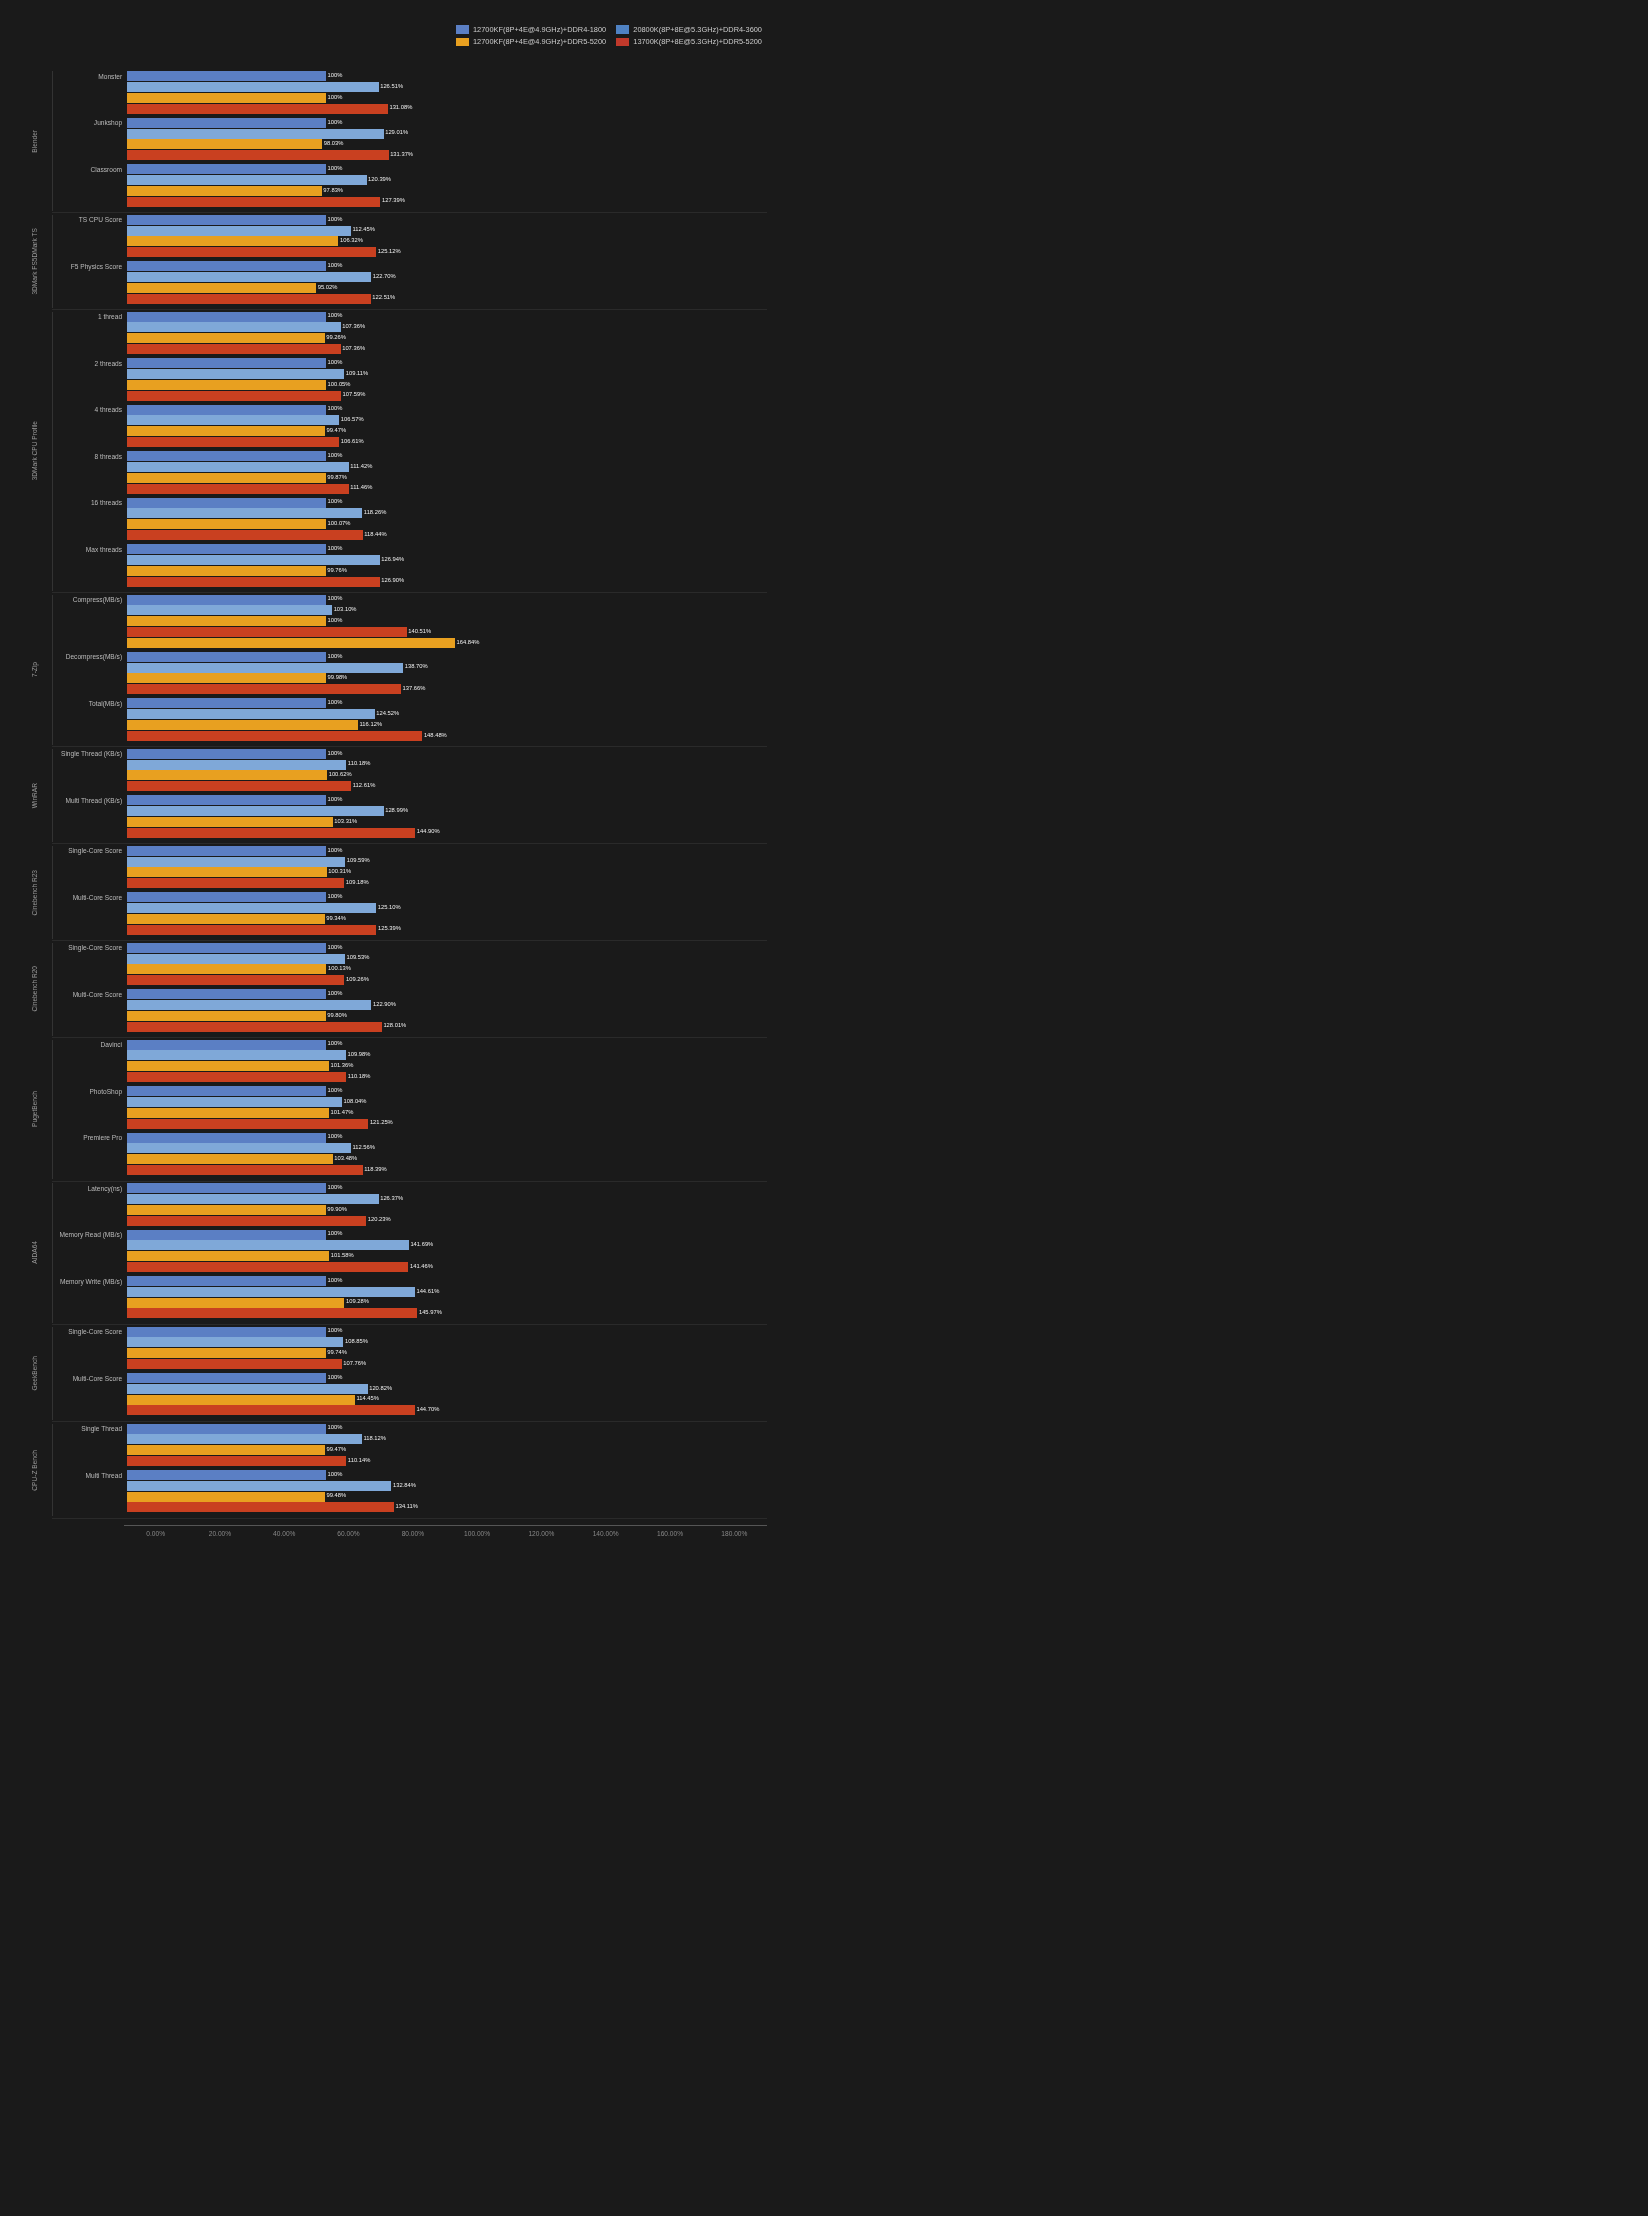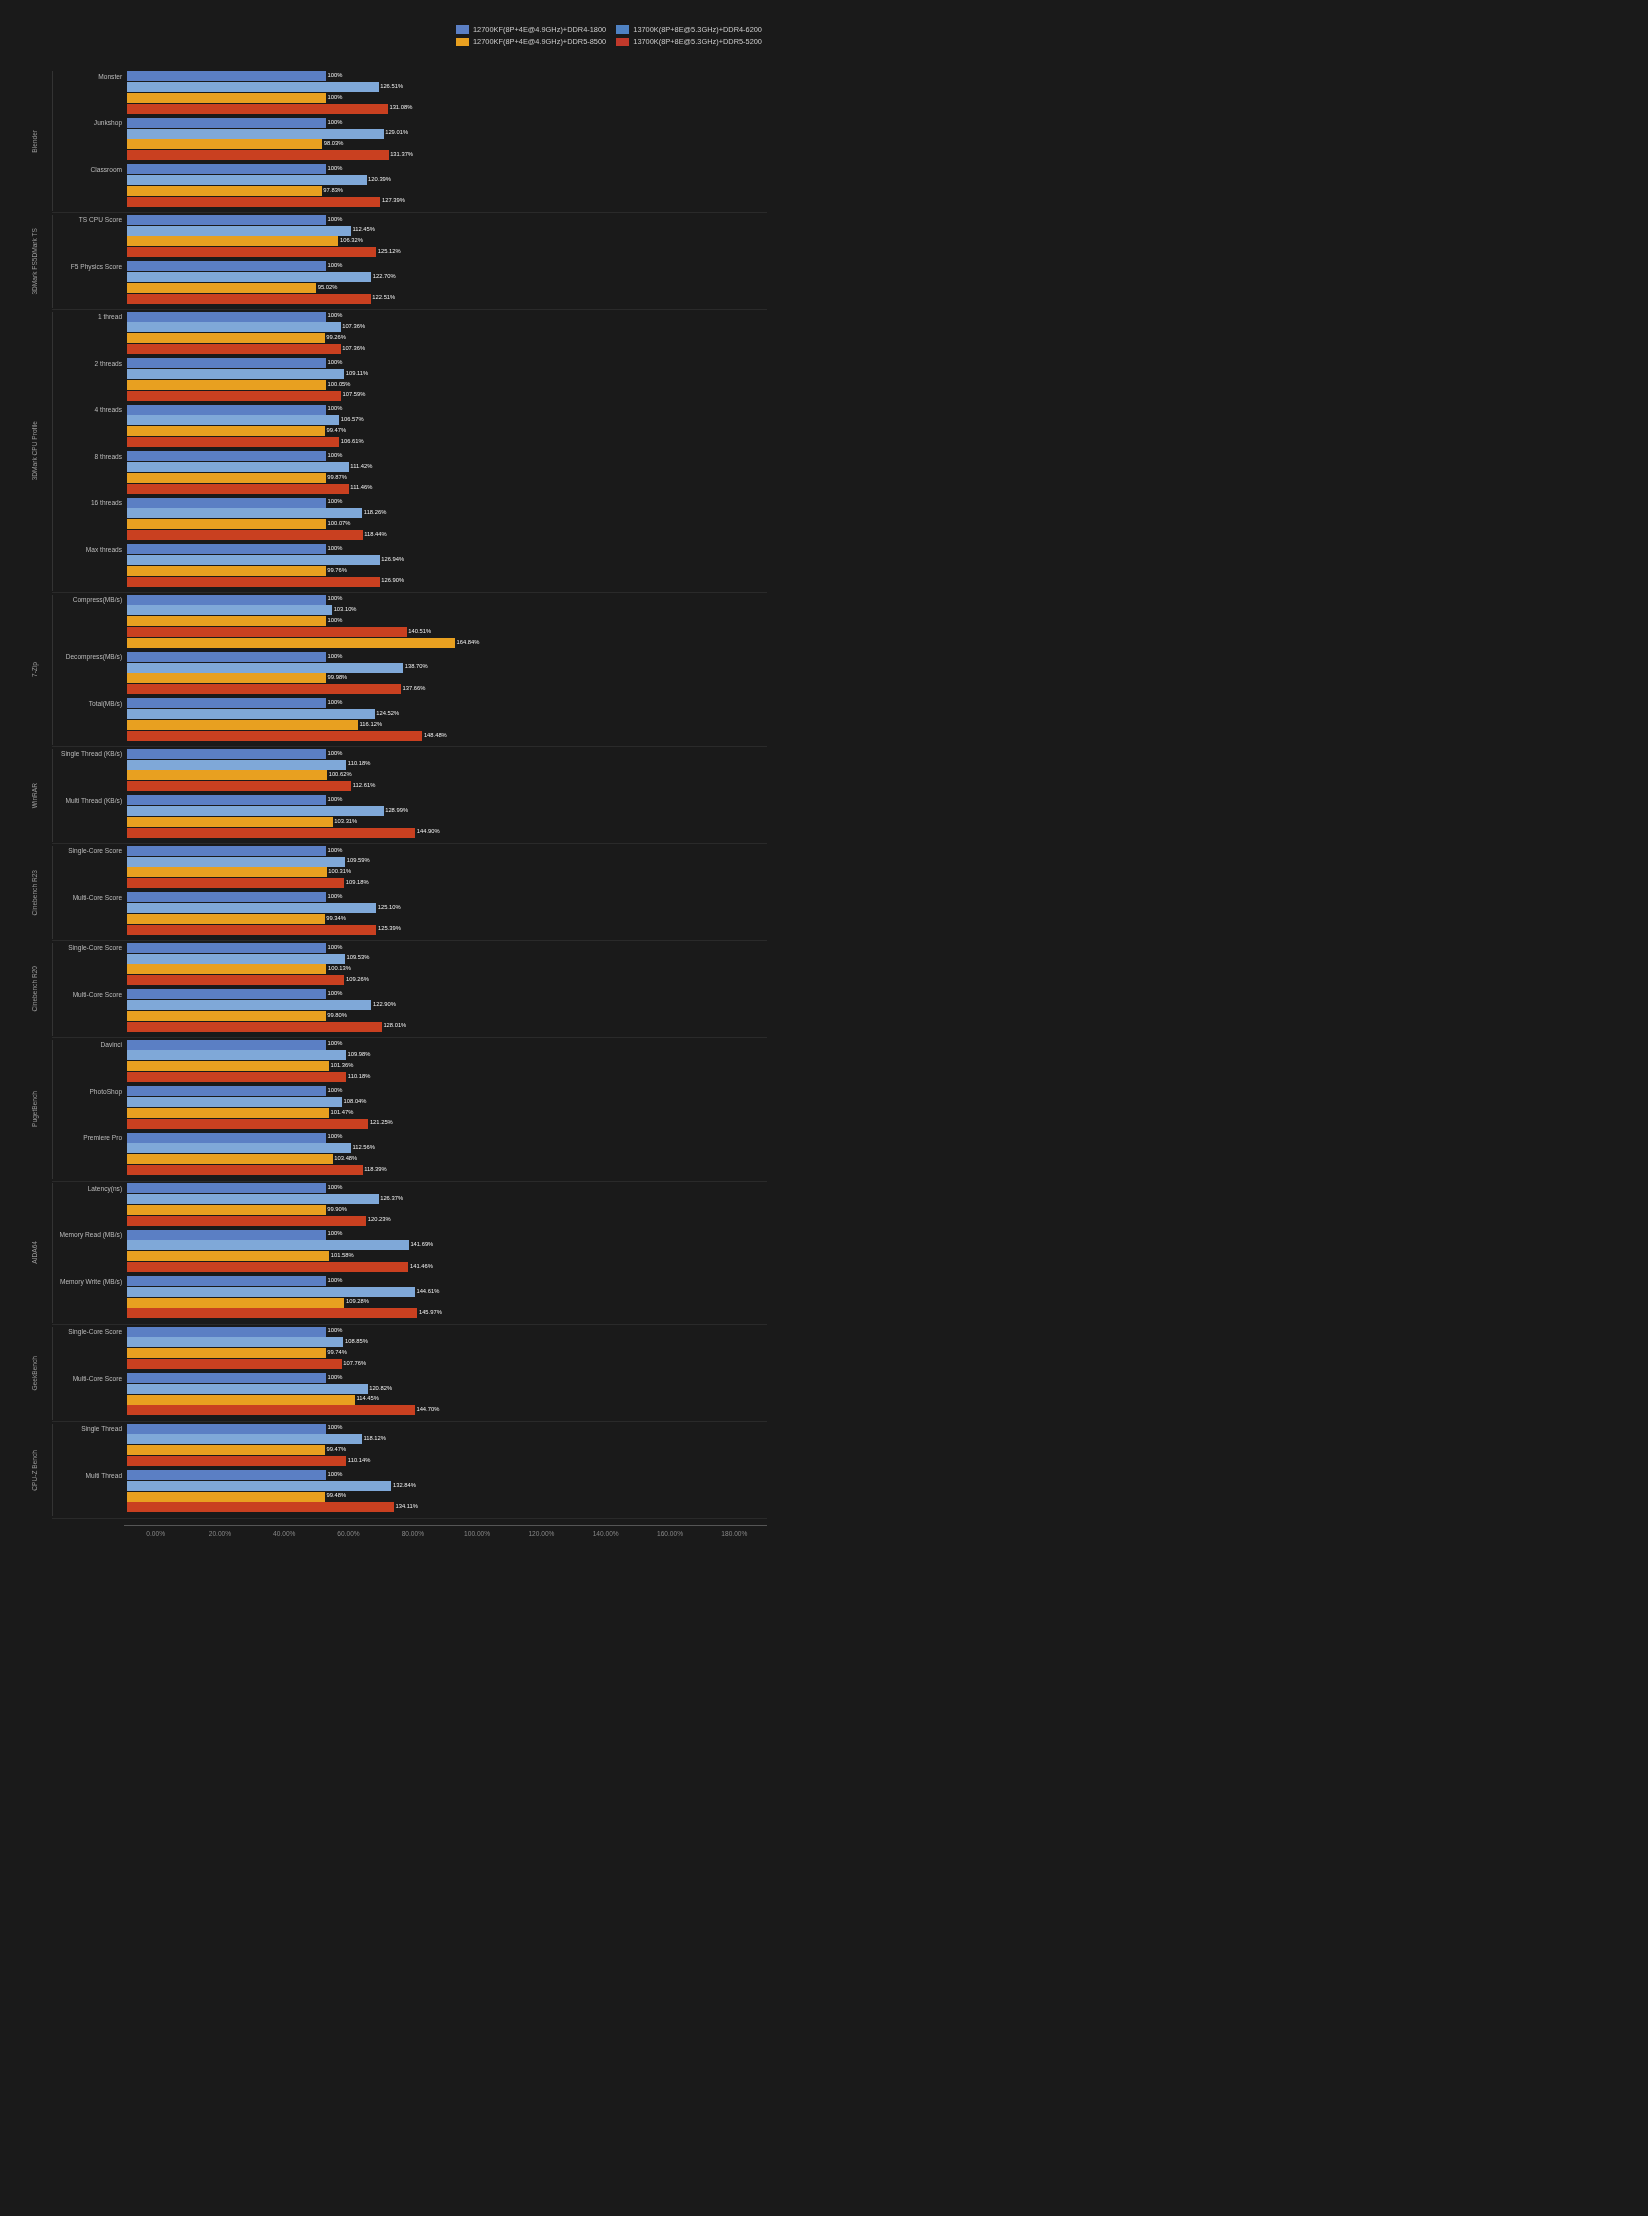--- a/index.html
+++ b/index.html
@@ -44,25 +44,25 @@
 
 <div class="header">
   <div class="title"></div>
   <div class="legend">
   <div class="legend-item">
         <div class="legend-box" style="background:#5b7fc4"></div>
         <span style="font-size:7.4px;color:#ccc;">12700KF(8P+4E@4.9GHz)+DDR4-1800</span>
       </div>
       <div class="legend-item">
         <div class="legend-box" style="background:#4f82c3"></div>
-        <span style="font-size:7.4px;color:#ccc;">13700K(8P+8E@5.3GHz)+DDR4-6200</span>
+        <span style="font-size:7.4px;color:#ccc;">20800K(8P+8E@5.3GHz)+DDR4-3600</span>
       </div>
       <div class="legend-item">
         <div class="legend-box" style="background:#e8a020"></div>
-        <span style="font-size:7.4px;color:#ccc;">12700KF(8P+4E@4.9GHz)+DDR5-8500</span>
+        <span style="font-size:7.4px;color:#ccc;">12700KF(8P+4E@4.9GHz)+DDR5-5200</span>
       </div>
       <div class="legend-item">
         <div class="legend-box" style="background:#c0392b"></div>
         <span style="font-size:7.4px;color:#ccc;">13700K(8P+8E@5.3GHz)+DDR5-5200</span>
       </div>
     </div>
 </div>
 
 <div style="position:relative;">
 

